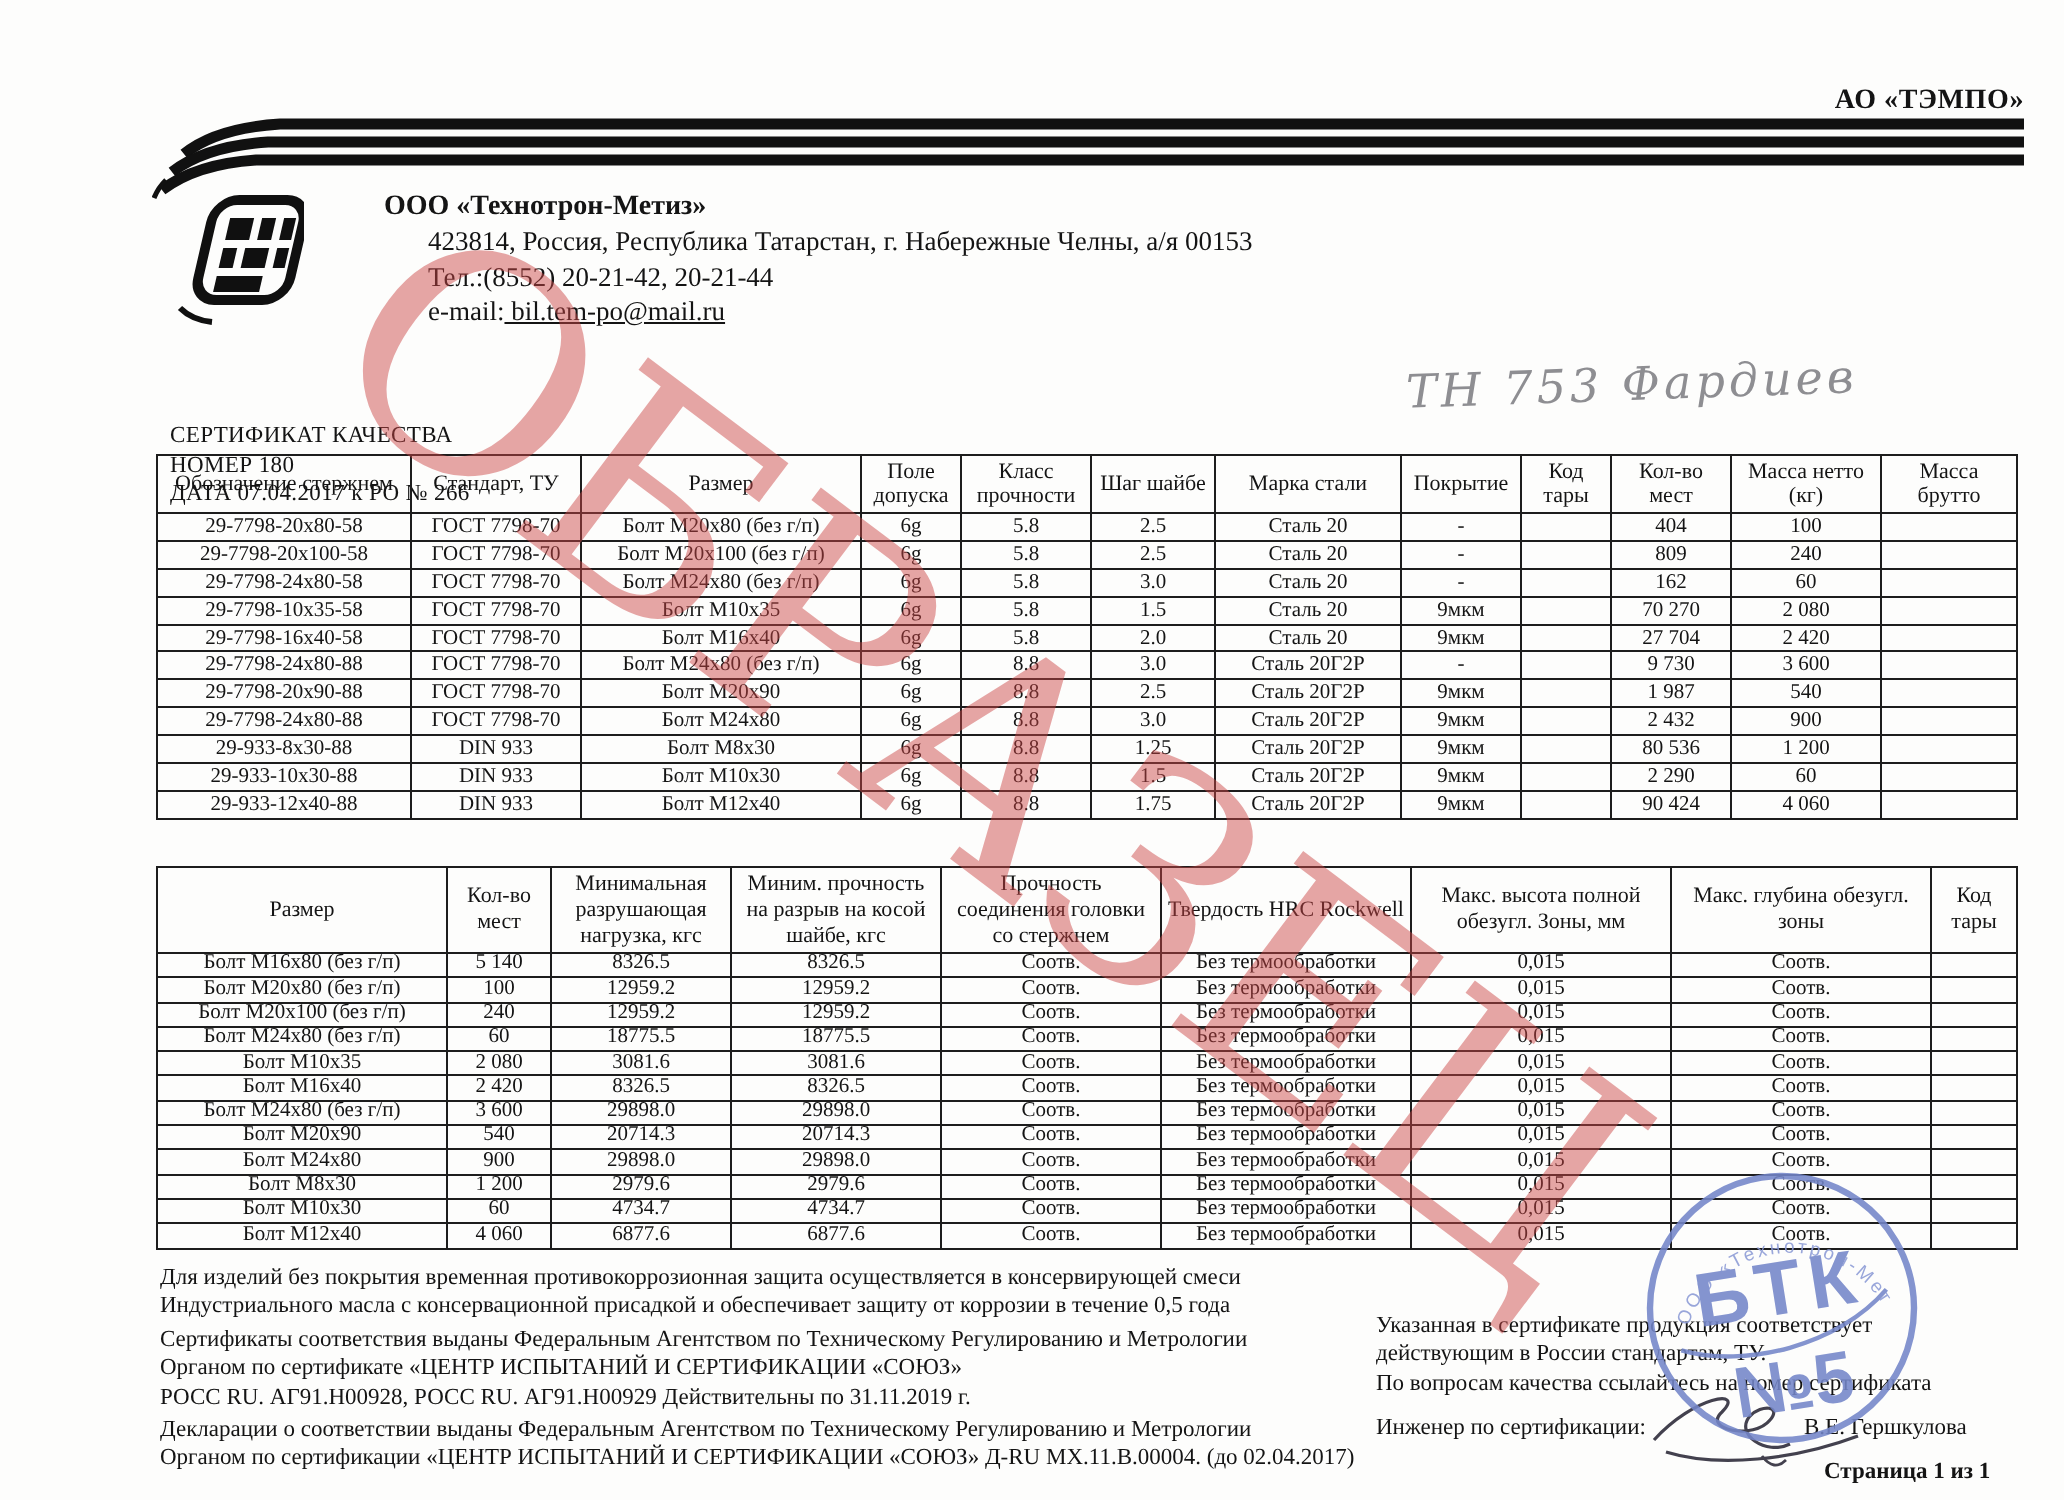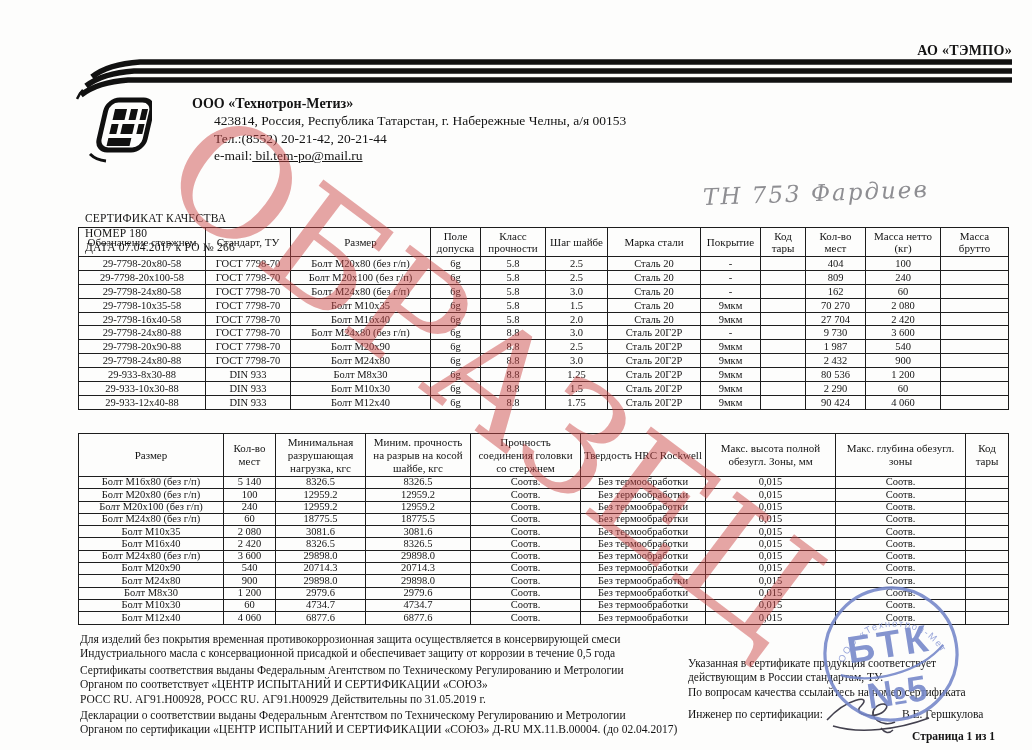--- a/index.html
+++ b/index.html
@@ -442,22 +442,22 @@
           <td>Соотв.</td>
           <td></td>
         </tr>
       </tbody>
   </table>
 
   <div class="abs notes" style="left:80px; top:632px;">
     <div>Для изделий без покрытия временная противокоррозионная защита осуществляется в консервирующей смеси</div>
     <div>Индустриального масла с консервационной присадкой и обеспечивает защиту от коррозии в течение 0,5 года</div>
     <div class="gap">Сертификаты соответствия выданы Федеральным Агентством по Техническому Регулированию и Метрологии</div>
-    <div>Органом по соответствует «ЦЕНТР ИСПЫТАНИЙ И СЕРТИФИКАЦИИ «СОЮЗ»</div>
-    <div>РОСС RU. АГ91.Н00928,  РОСС RU. АГ91.Н00929 Действительны по 31.05.2019 г.</div>
+    <div>Органом по сертификате «ЦЕНТР ИСПЫТАНИЙ И СЕРТИФИКАЦИИ «СОЮЗ»</div>
+    <div>РОСС RU. АГ91.Н00928,  РОСС RU. АГ91.Н00929 Действительны по 31.11.2019 г.</div>
     <div class="gap">Декларации о соответствии выданы Федеральным Агентством по Техническому Регулированию и Метрологии</div>
     <div>Органом по сертификации «ЦЕНТР ИСПЫТАНИЙ И СЕРТИФИКАЦИИ «СОЮЗ» Д-RU МХ.11.В.00004. (до 02.04.2017)</div>
   </div>
 
   <div class="abs right-notes" style="left:688px; top:656px; width:330px;">
     <div>Указанная в сертификате продукция соответствует</div>
     <div>действующим в России стандартам, ТУ.</div>
     <div>По вопросам качества ссылайтесь на номер сертификата</div>
   </div>
 

